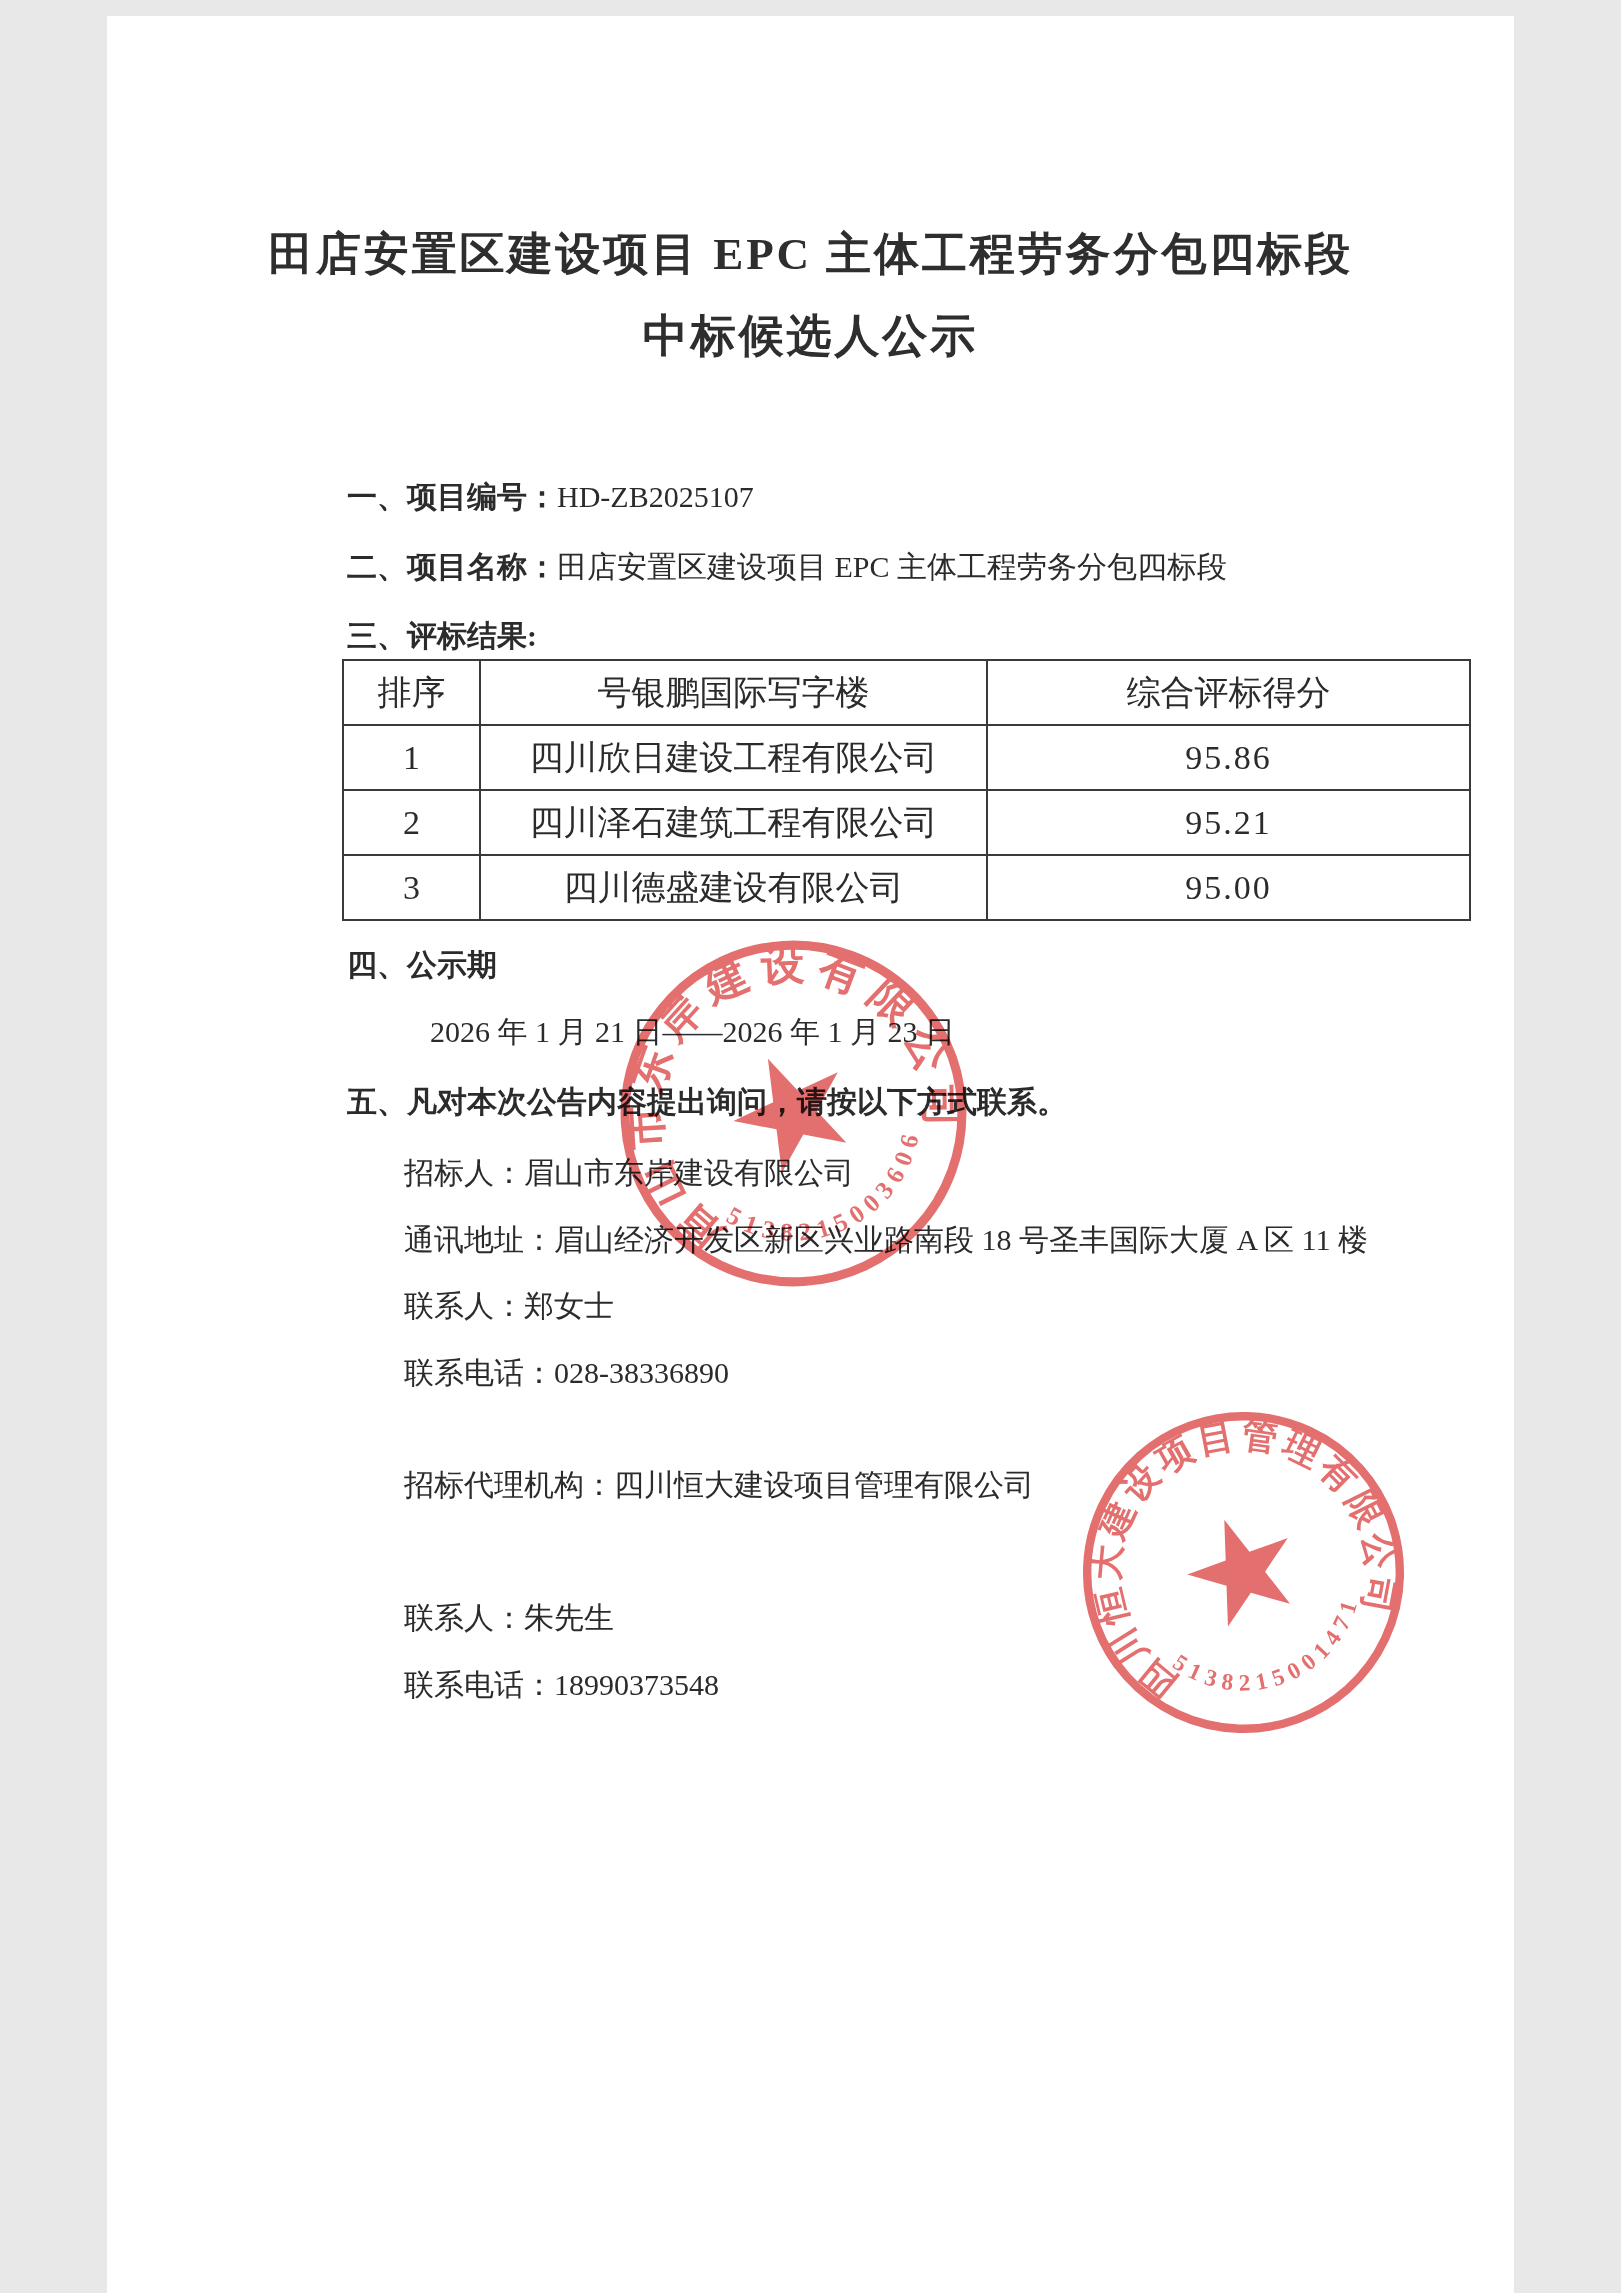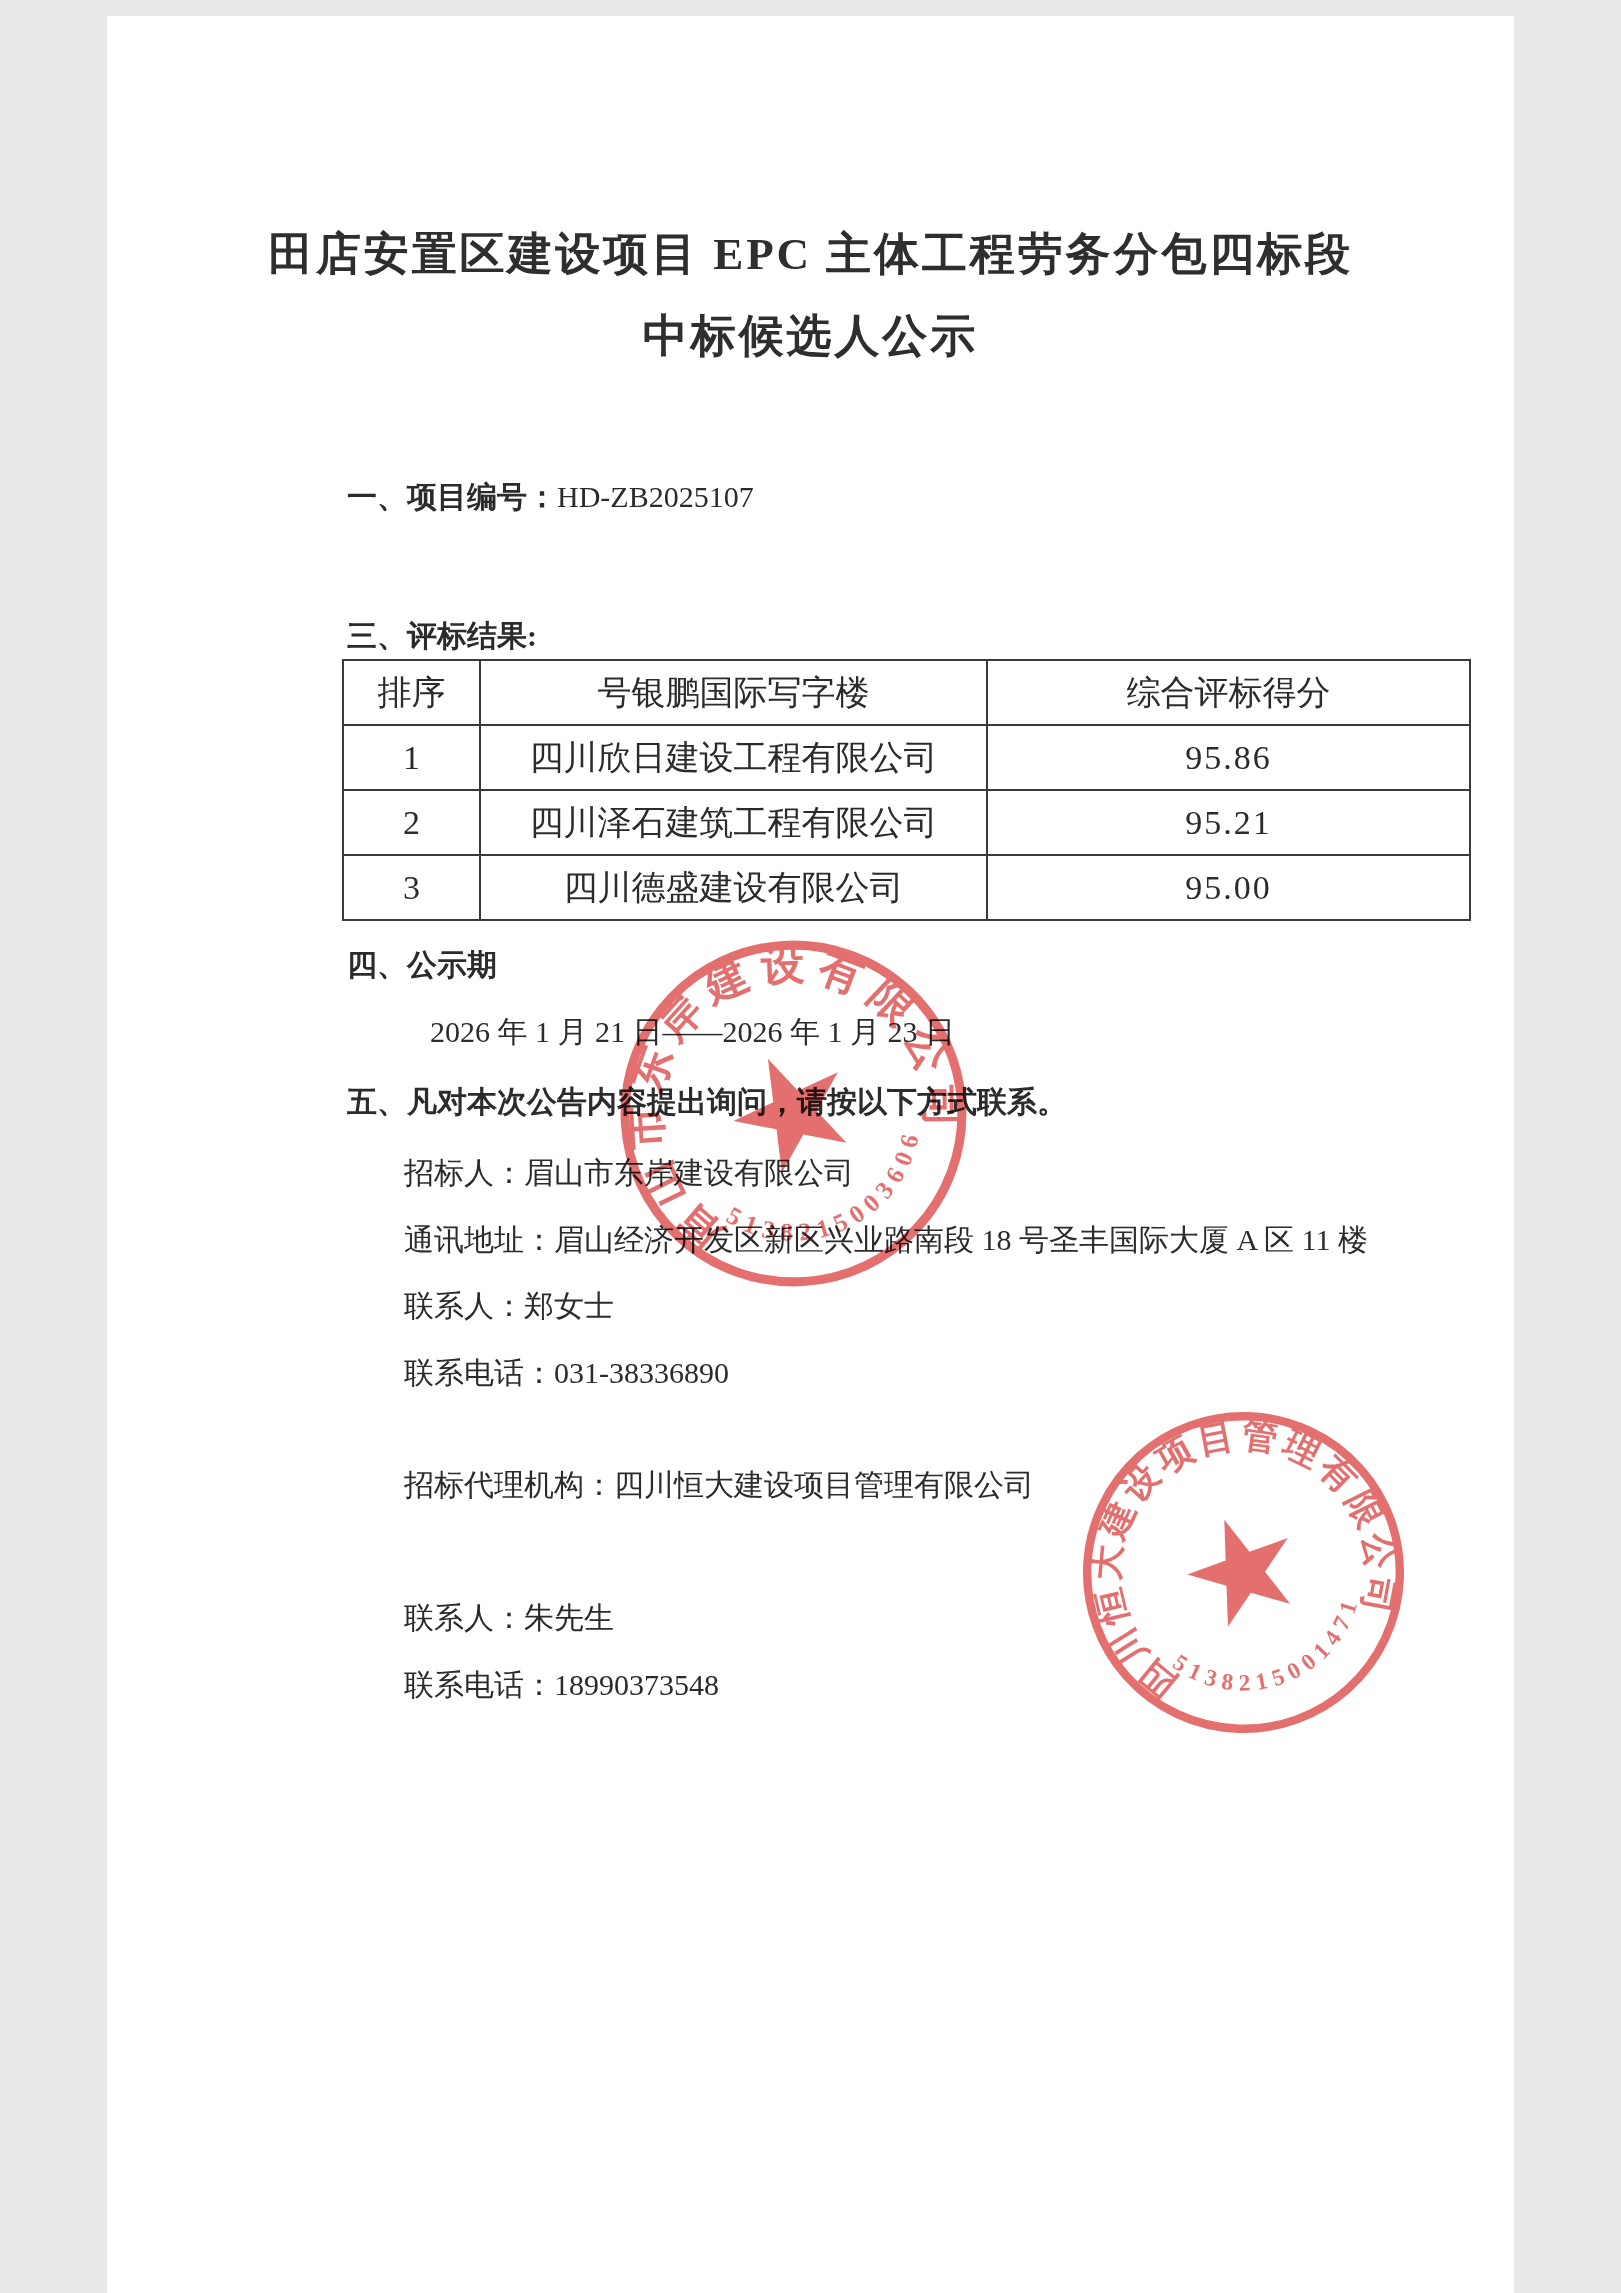--- a/index.html
+++ b/index.html
@@ -70,20 +70,23 @@
 
 <div class="page">
 
   <div class="title-line t1">田店安置区建设项目 EPC 主体工程劳务分包四标段</div>
   <div class="title-line t2">中标候选人公示</div>
 
   <div class="doc-line sec" style="top:461px">
     <span class="bold">一、项目编号：</span><span>HD-ZB2025107</span>
   </div>
 
+  <div class="doc-line sec" style="top:531px">
+    <span class="bold">二、项目名称：</span><span>田店安置区建设项目 EPC 主体工程劳务分包四标段</span>
+  </div>
 
   <div class="doc-line sec bold" style="top:600px">三、评标结果:</div>
 
   <table class="result">
     <colgroup>
       <col class="col-rank">
         <col class="col-name">
         <col class="col-score">
     </colgroup>
     <tbody>
@@ -111,21 +114,21 @@
   </table>
 
   <div class="doc-line sec bold" style="top:929px">四、公示期</div>
   <div class="doc-line date" style="top:996px">2026 年 1 月 21 日——2026 年 1 月 23 日</div>
 
   <div class="doc-line indent" style="top:1137px">招标人：眉山市东岸建设有限公司</div>
 
   <div class="doc-line sec bold" style="top:1066px">五、凡对本次公告内容提出询问，请按以下方式联系。</div>
   <div class="doc-line indent" style="top:1204px">通讯地址：眉山经济开发区新区兴业路南段 18 号圣丰国际大厦 A 区 11 楼</div>
   <div class="doc-line indent" style="top:1270px">联系人：郑女士</div>
-  <div class="doc-line indent" style="top:1337px">联系电话：031-38336890</div>
+  <div class="doc-line indent" style="top:1337px">联系电话：028-38336890</div>
 
   <div class="doc-line indent" style="top:1449px">招标代理机构：四川恒大建设项目管理有限公司</div>
   <div class="doc-line indent" style="top:1582px">联系人：朱先生</div>
   <div class="doc-line indent" style="top:1649px">联系电话：18990373548</div>
 
   <div class="stamp stamp1">
     <svg width="363" height="363" viewBox="0 0 360 360">
       <circle cx="180" cy="180" r="167" fill="none" stroke="#dd4f4f" stroke-width="9"></circle>
       <polygon fill="#dd4f4f" points="180,120 193.5,161.4 237.1,161.5 201.9,187.1 215.3,228.5 180,203 144.7,228.5 158.1,187.1 122.9,161.5 166.5,161.4"></polygon>
       <path id="arcTop1" d="M 86,274 A 133,133 0 1 1 274,274" fill="none"></path>

